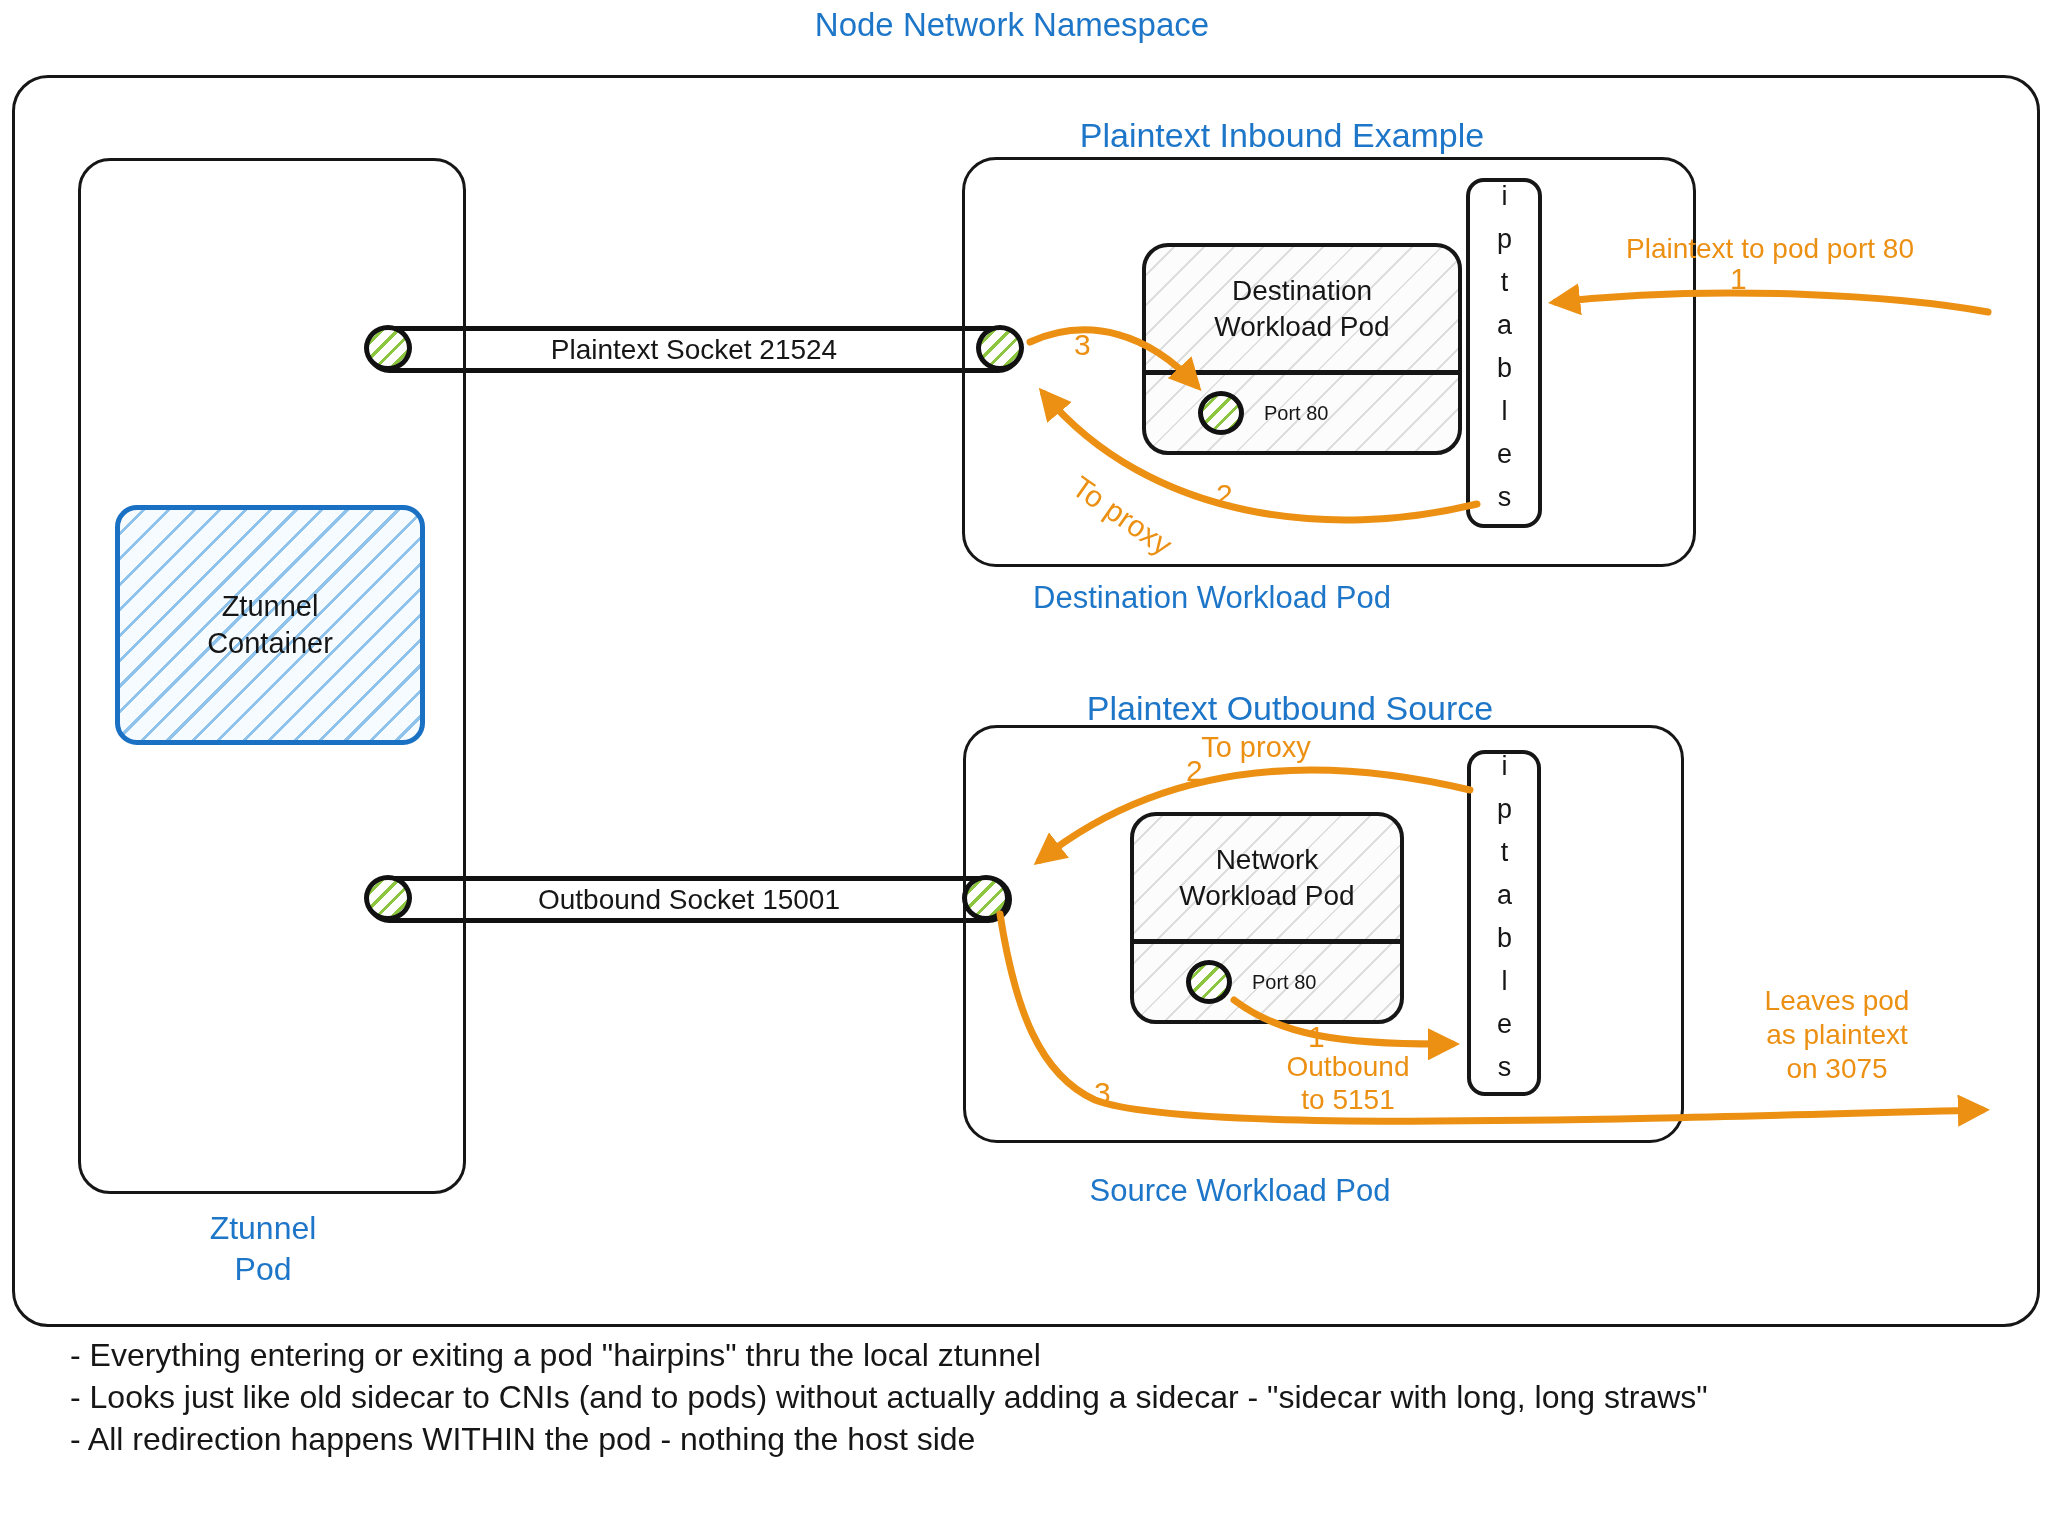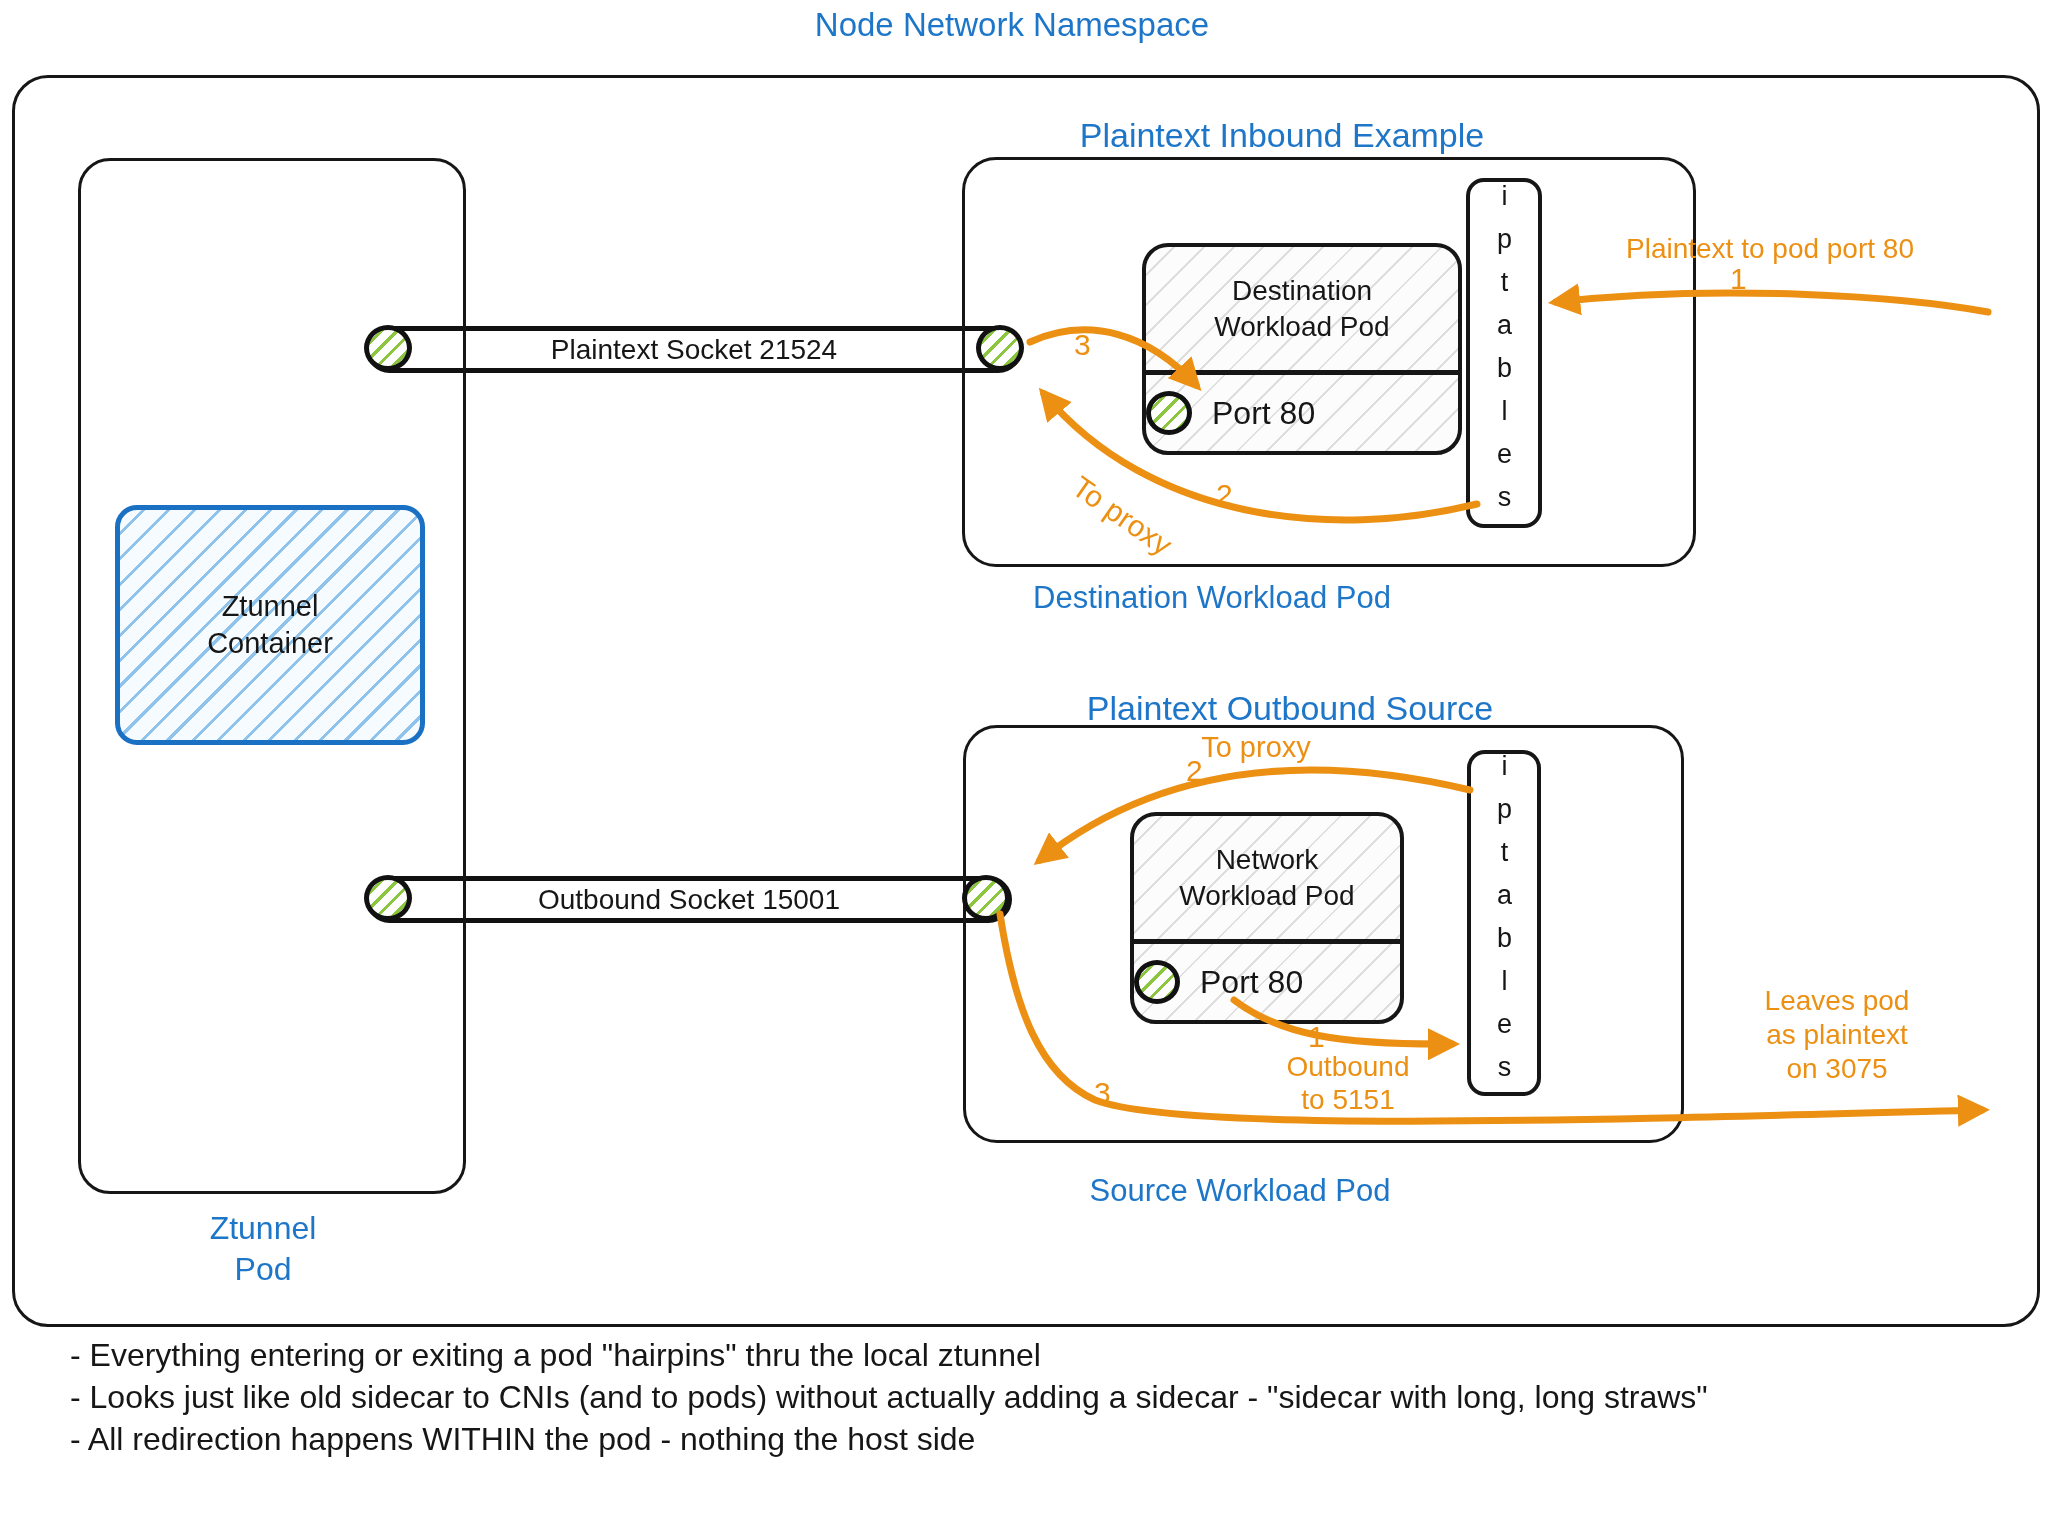--- a/index.html
+++ b/index.html
@@ -19,21 +19,21 @@
       display:flex;align-items:center;justify-content:center;font-size:29px;line-height:37px;}
   .example-box{border:3px solid #161616;border-radius:34px;background:transparent;}
   .inbound-box{left:962px;top:157px;width:728px;height:404px;}
   .outbound-box{left:963px;top:725px;width:715px;height:412px;}
 
   .workload-box{border:4px solid #161616;border-radius:26px;overflow:hidden;
       background:repeating-linear-gradient(135deg,#fcfcfc 0 19px,#dedede 19px 21px);
       display:flex;flex-direction:column;box-sizing:border-box;}
   .wl-top{flex:0 0 123px;border-bottom:5px solid #161616;display:flex;align-items:center;justify-content:center;
       font-size:28px;line-height:36px;text-align:center;}
-  .wl-bottom{flex:1;display:flex;align-items:center;gap:20px;font-size:32px;}
+  .wl-bottom{flex:1;display:flex;align-items:center;padding-left:52px;gap:20px;font-size:20px;}
   .port-circle{width:36px;height:34px;border:5px solid #111;border-radius:50%;
       background:repeating-linear-gradient(135deg,#ffffff 0 8px,#8CC63F 8px 11px);}
 
   .iptables-box{border:4px solid #161616;border-radius:18px;display:flex;align-items:center;justify-content:center;}
   .iptables-text{writing-mode:vertical-rl;text-orientation:upright;font-size:27px;letter-spacing:13px;color:#161616;}
 
   
   .pipe{border:5px solid #111;border-radius:24px;background:#fff;display:flex;align-items:center;justify-content:center;
         font-size:28px;box-sizing:border-box;z-index:1;}
   .socket-circle{width:48px;height:46px;border:5px solid #111;border-radius:50%;box-sizing:border-box;

